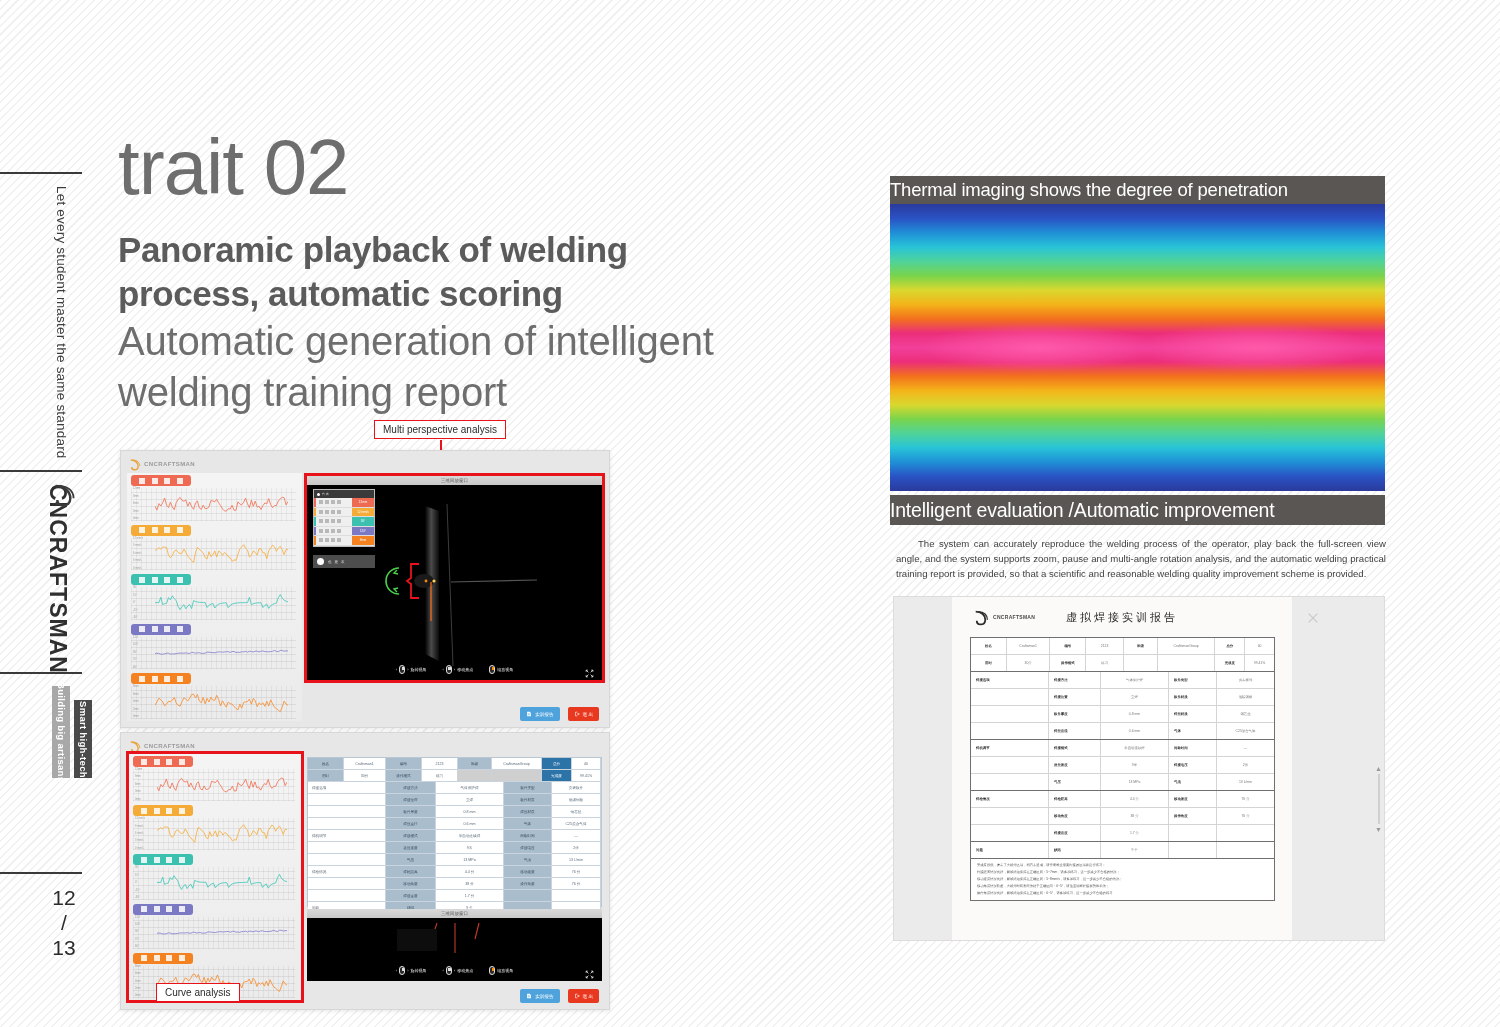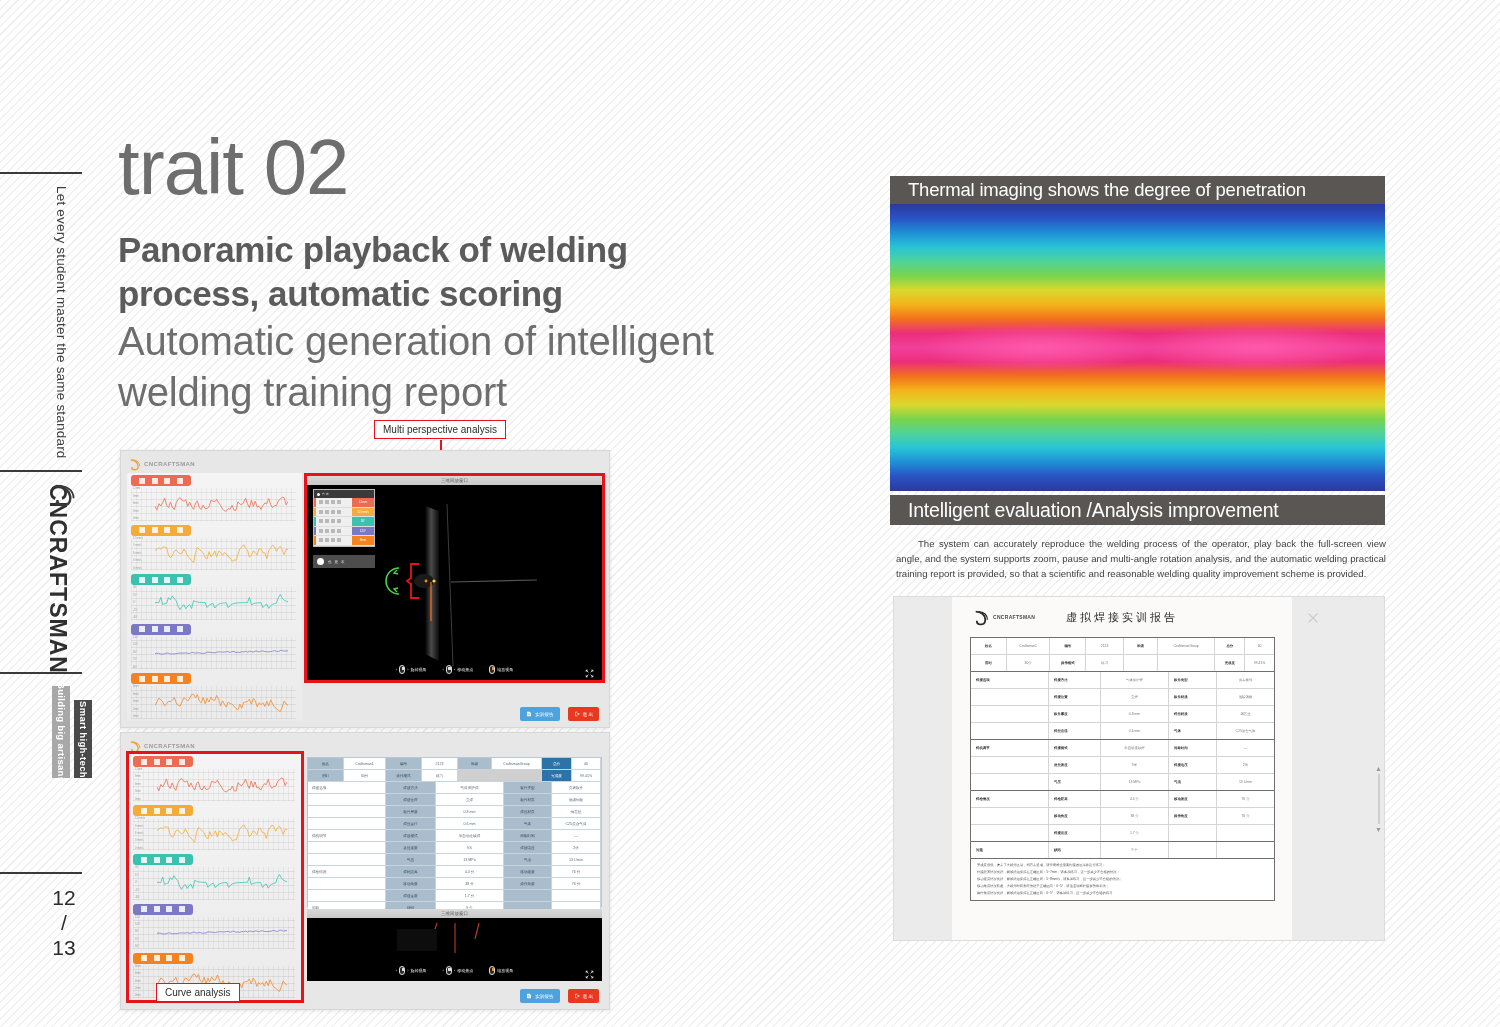--- a/index.html
+++ b/index.html
@@ -154,21 +154,21 @@
   .rc.hd { background: #a9bdcd; color: #33485c; }
   .rc.val { background: #fff; }
   .rc.acc { background: #2c74a8; color: #fff; }
   .rc.blank { background: #cfcfcf; }
   .rc.sec { background: #fff; color: #55606a; justify-content: flex-start; padding-left: 4px; }
   .rblack { position: absolute; background: #000; }
 
   
   .bar-title {
     position: absolute; background: #595653; color: #fff;
-    display: flex; align-items: center; padding-left: 18px;
+    display: flex; align-items: center; 
     letter-spacing: -.2px;
   }
   .bar-thermal { left: 890px; top: 176px; width: 495px; height: 28px; font-size: 18.5px; }
   .bar-eval    { left: 890px; top: 495px; width: 495px; height: 30px; font-size: 19.5px; }
 
   .thermal {
     position: absolute; left: 890px; top: 204px; width: 495px; height: 287px;
   }
 
   .para {
@@ -788,21 +788,21 @@
       <span>退 出</span>
     </div>
   </div>
 </div>
 
 <div class="bar-title bar-thermal">Thermal imaging shows the degree of penetration</div>
 <div class="thermal" id="thermal" style="background: linear-gradient(rgb(43, 58, 156) 0%, rgb(42, 82, 196) 5%, rgb(31, 143, 214) 10%, rgb(40, 195, 216) 15%, rgb(79, 211, 154) 20%, rgb(121, 212, 76) 25%, rgb(217, 216, 46) 30%, rgb(244, 180, 26) 35%, rgb(242, 113, 28) 40%, rgb(236, 46, 122) 45%, rgb(242, 63, 154) 50%, rgb(236, 46, 122) 55%, rgb(242, 113, 28) 60%, rgb(244, 180, 26) 65%, rgb(217, 216, 46) 70%, rgb(121, 212, 76) 75%, rgb(79, 211, 154) 80%, rgb(40, 195, 216) 85%, rgb(31, 143, 214) 90%, rgb(42, 82, 196) 95%, rgb(43, 58, 156) 100%);">
     <div style="position: absolute; inset: 0px; background: radial-gradient(34% 12% at 30% 50%, rgba(255, 90, 170, 0.95) 0%, rgba(255, 90, 170, 0) 70%), radial-gradient(34% 12% at 74% 50%, rgba(255, 90, 170, 0.95) 0%, rgba(255, 90, 170, 0) 70%);"></div>
   </div>
 
-<div class="bar-title bar-eval">Intelligent evaluation /Analysis improvement</div>
+<div class="bar-title bar-eval">Intelligent evaluation /Automatic improvement</div>
 <div class="para">The system can accurately reproduce the welding process of the operator, play back the full-screen view angle, and the system supports zoom, pause and multi-angle rotation analysis, and the automatic welding practical training report is provided, so that a scientific and reasonable welding quality improvement scheme is provided.</div>
 
 <div class="repshot">
   <div class="reppage">
     <div class="rep-hd">
       <div class="rep-logo">
         <span class="mk">
           <svg viewBox="0 0 32 32" width="17" height="17">
             <path d="M7 5 C18 5 25 12 25 20 C25 26 21 29 16 29 C12 29 9 26 9 22" fill="none" stroke="#2b2b2b" stroke-width="3.4"></path>
             <path d="M12 5 C23 5 29 12 29 20" fill="none" stroke="#2b2b2b" stroke-width="2.4"></path>

